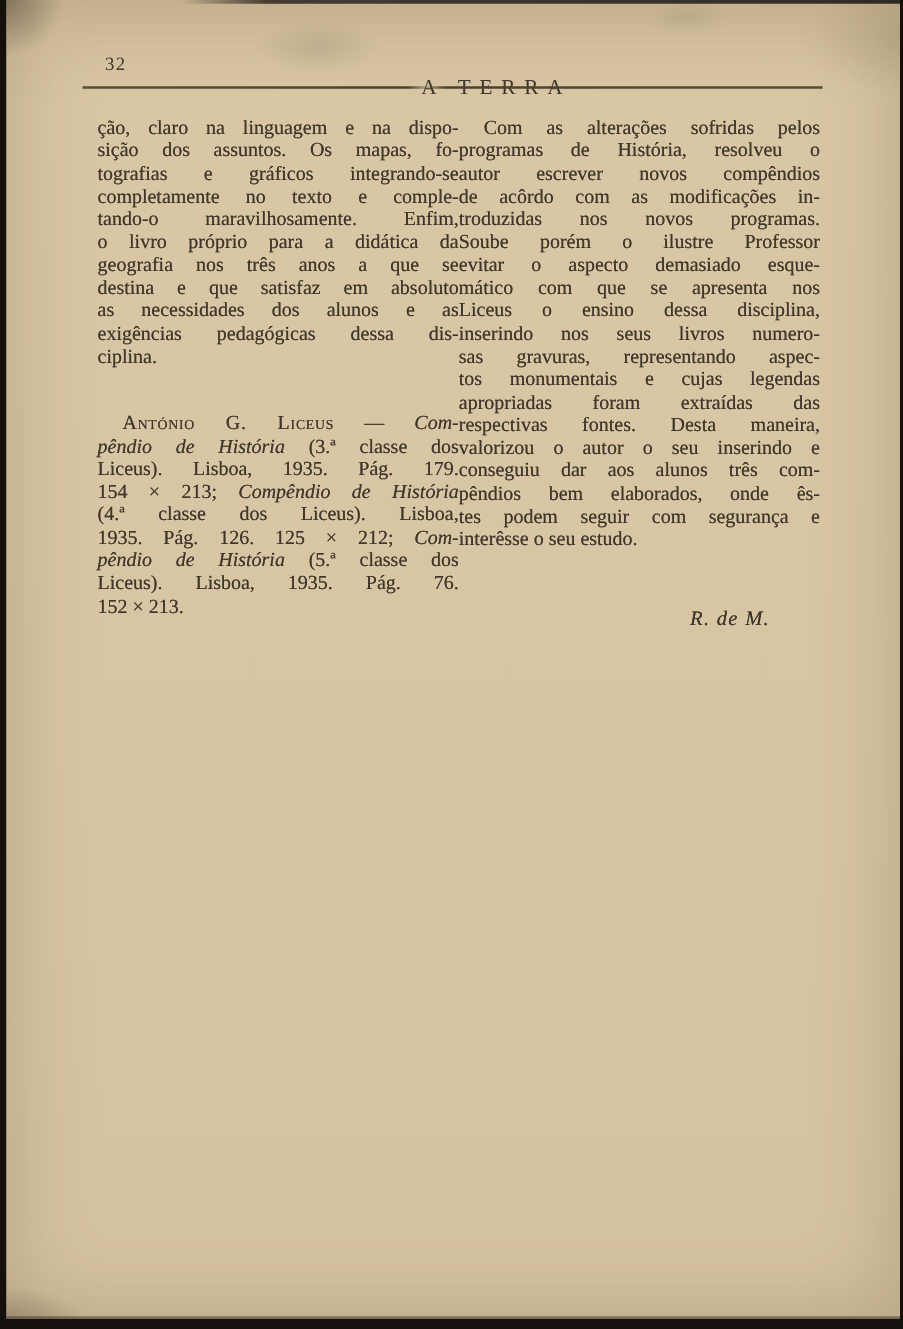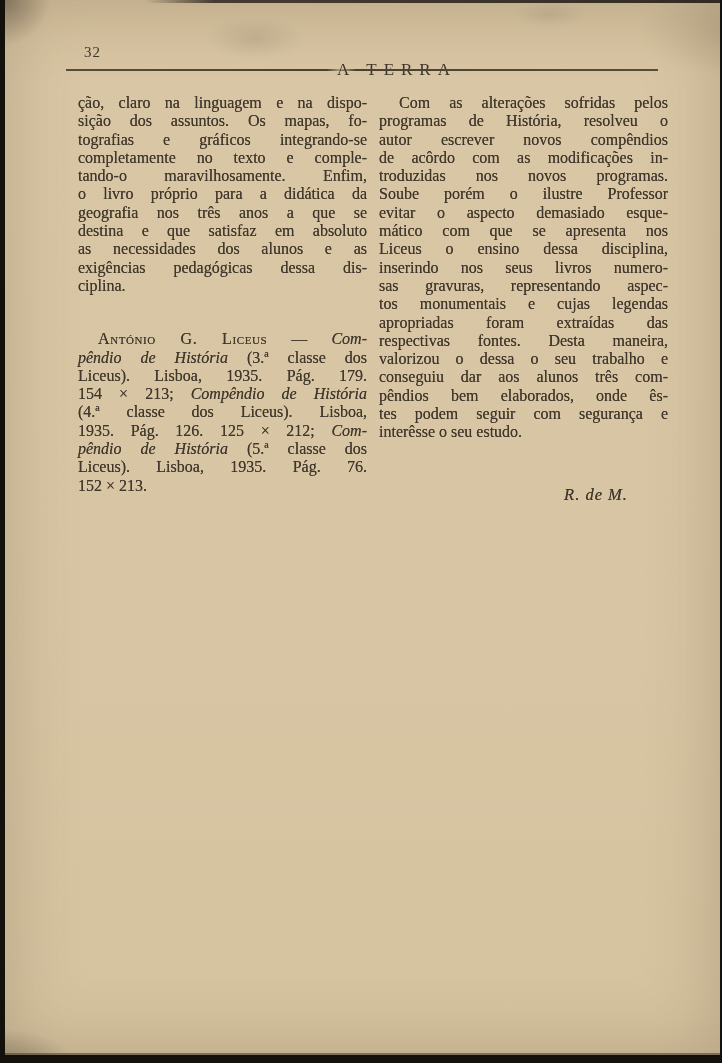--- a/index.html
+++ b/index.html
@@ -38,25 +38,24 @@
     position:absolute;left:0;top:60px;width:100%;
     text-align:center;font-size:17px;color:#3e362c;
     letter-spacing:7px;text-indent:7px;padding-left:31px;
   }
   .header-rule{
     position:absolute;left:61px;top:69px;width:592px;height:2px;
     background:linear-gradient(90deg,#574c3d 0%,#4a4034 44%, rgba(74,64,52,0.25) 46.5%, #4a4034 49%, #574c3d 100%);
   }
   .columns{
     position:absolute;left:73px;top:94px;width:590px;
-    display:flex;gap:12px;
+    display:flex;
     color:#40372c;
     font-size:16px;line-height:18.3px;
     text-shadow:0 0 0.5px rgba(64,55,44,0.8);
-    justify-content:flex-end;
   }
   .column{width:289px;}
   .para + .para{margin-top:35px;}
   .tline{
     text-align:justify;text-align-last:justify;
     height:18.3px;overflow:visible;white-space:normal;
   }
   .tline-last{text-align-last:left;}
   .tline-indent{padding-left:20px;}
   .seg-i{font-style:italic;}
@@ -115,21 +114,21 @@
           <div class="tline"><span class="seg-n">troduzidas nos novos programas.</span></div>
           <div class="tline"><span class="seg-n">Soube porém o ilustre Professor</span></div>
           <div class="tline"><span class="seg-n">evitar o aspecto demasiado esque-</span></div>
           <div class="tline"><span class="seg-n">mático com que se apresenta nos</span></div>
           <div class="tline"><span class="seg-n">Liceus o ensino dessa disciplina,</span></div>
           <div class="tline"><span class="seg-n">inserindo nos seus livros numero-</span></div>
           <div class="tline"><span class="seg-n">sas gravuras, representando aspec-</span></div>
           <div class="tline"><span class="seg-n">tos monumentais e cujas legendas</span></div>
           <div class="tline"><span class="seg-n">apropriadas foram extraídas das</span></div>
           <div class="tline"><span class="seg-n">respectivas fontes. Desta maneira,</span></div>
-          <div class="tline"><span class="seg-n">valorizou o dessa o seu trabalho e</span></div>
+          <div class="tline"><span class="seg-n">valorizou o autor o seu inserindo e</span></div>
           <div class="tline"><span class="seg-n">conseguiu dar aos alunos três com-</span></div>
           <div class="tline"><span class="seg-n">pêndios bem elaborados, onde ês-</span></div>
           <div class="tline"><span class="seg-n">tes podem seguir com segurança e</span></div>
           <div class="tline tline-last"><span class="seg-n">interêsse o seu estudo.</span></div>
         </div>
         <div class="signature">R. de M.</div>
       </div>
   </div>
 
   <div class="bottom-edge-line"></div>

